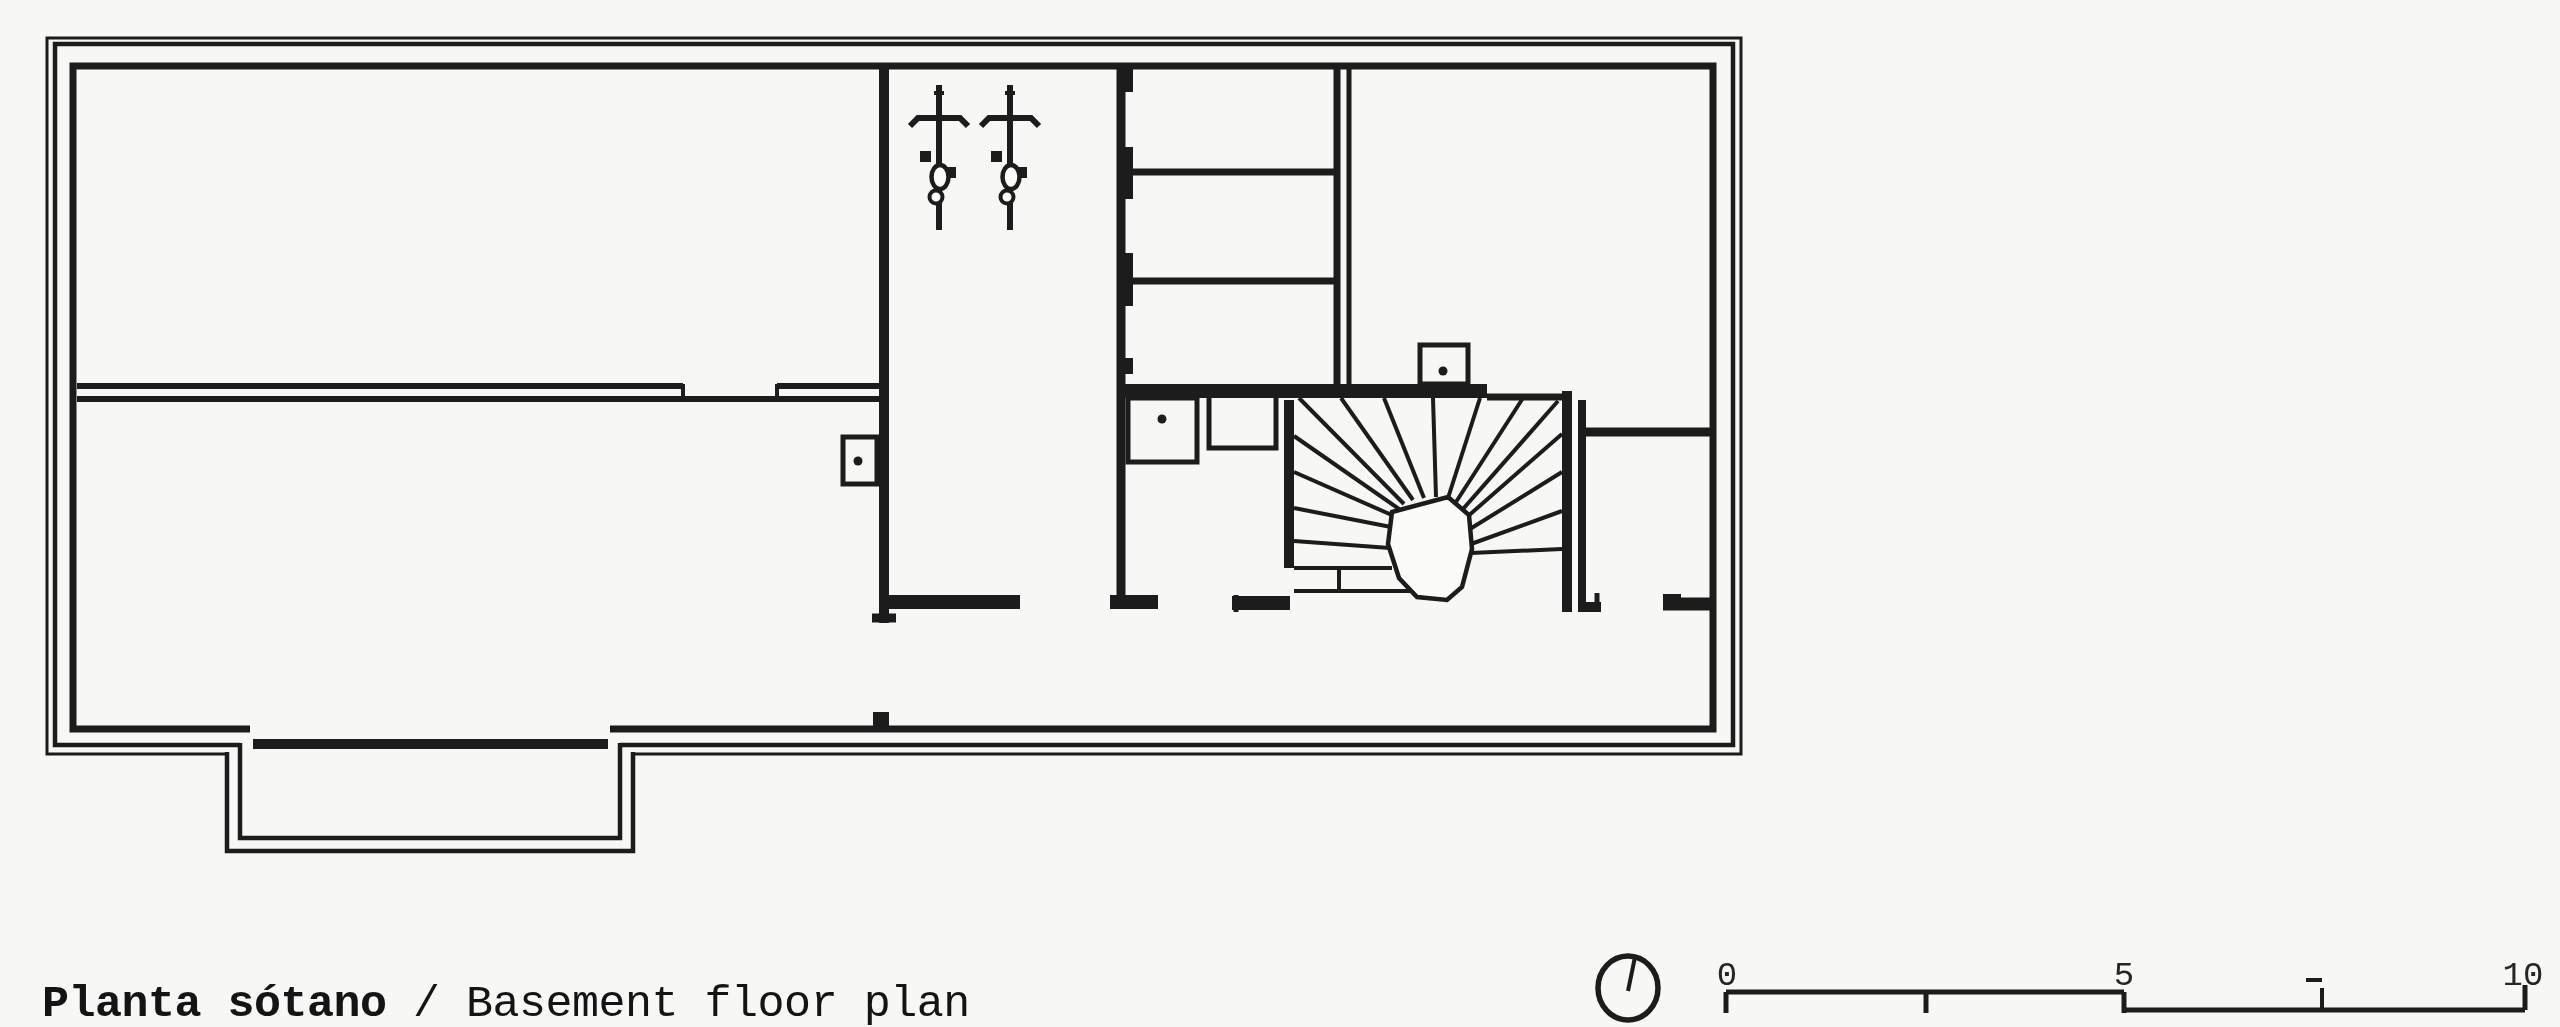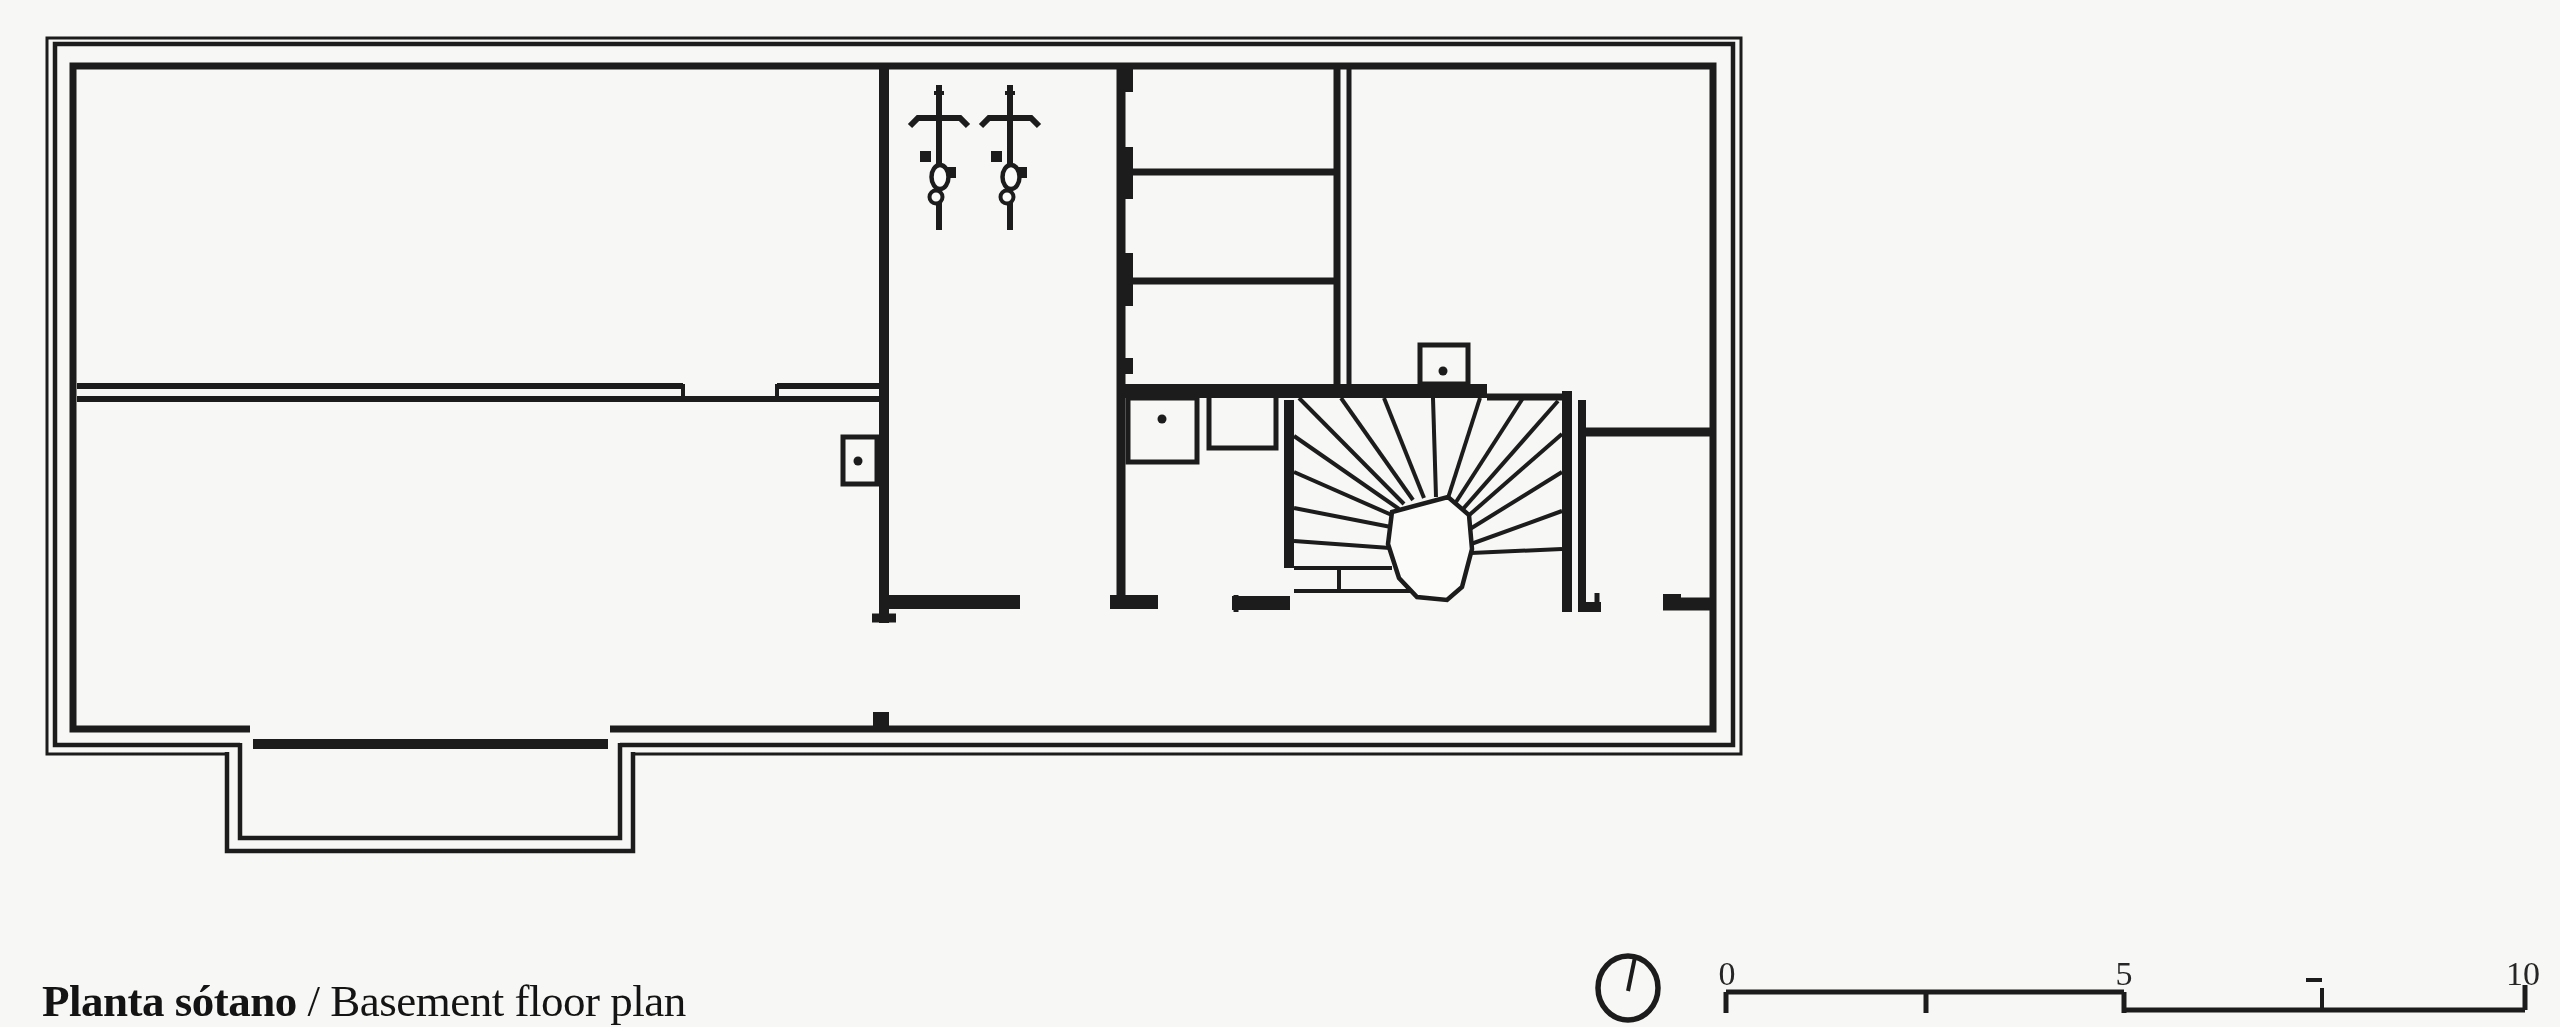--- a/index.html
+++ b/index.html
@@ -3,21 +3,21 @@
 <meta charset="utf-8">
 <style>
   :root{
     --bg:#f7f7f5;
     --ink:#1c1c1c;
     --paper:#fbfbfa;
   }
   html,body{margin:0;padding:0;background:var(--bg);}
   .stage{
     position:relative;width:2560px;height:1027px;background:var(--bg);
-    font-family:Liberation Serif, serif;overflow:hidden;
+    font-family:Liberation Mono, monospace;overflow:hidden;
   }
   svg{display:block;width:100%;height:100%;}
   .ln{fill:none;stroke:var(--ink);stroke-linecap:butt;stroke-linejoin:miter;}
   .blk{fill:var(--ink);stroke:none;}
   .paperfill{fill:var(--paper);stroke:var(--ink);}
   .caption-text{font-size:45px;fill:#141414;letter-spacing:-0.5px;}
   .caption-bold{font-weight:bold;}
   .scale-num{font-size:34px;fill:#262626;text-anchor:middle;}
 </style>
 </head>

